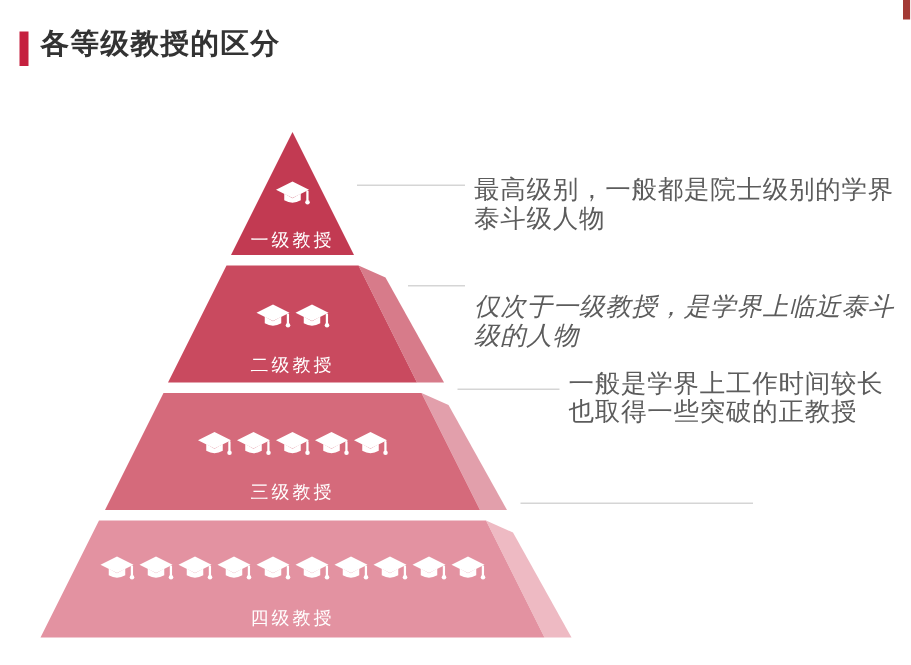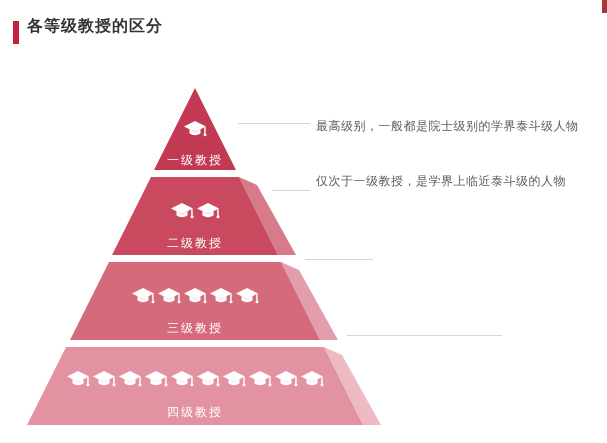--- a/index.html
+++ b/index.html
@@ -5,34 +5,34 @@
   html,body{margin:0;padding:0;background:#fff;}
   .stage{
     position:relative;width:607px;height:443px;background:#ffffff;overflow:hidden;
     font-family:"Liberation Sans","DejaVu Sans",sans-serif;
   }
   .title-bar{
     position:absolute;left:13px;top:21px;width:6px;height:23px;background:#c5203f;
   }
   .page-title{
     position:absolute;left:27px;top:16px;margin:0;
-    font-size:16px;font-weight:700;color:#333333;letter-spacing:1px;
+    font-size:19px;font-weight:700;color:#333333;letter-spacing:1px;
   }
   .pyramid-svg{position:absolute;left:15px;top:85px;}
   .tier-label{
     fill:#ffffff;font-size:12px;letter-spacing:2px;text-anchor:middle;
     font-family:"Liberation Sans","DejaVu Sans",sans-serif;
   }
   .ann-text{
-    position:absolute;font-size:12px;line-height:19px;color:#5c5c5c;
+    position:absolute;font-size:17px;line-height:19px;color:#5c5c5c;
     letter-spacing:0.5px;
   }
   .ann-line{position:absolute;height:1px;background:#d5d5d5;}
   .ann-text-1{left:316px;top:117px;width:285px;}
-  .ann-text-2{left:316px;top:172px;width:285px;}
+  .ann-text-2{left:316px;top:195px;width:285px;font-style:italic;}
   .ann-text-3{left:379px;top:246px;width:212px;}
   .ann-text-4{left:508px;top:329px;width:95px;}
   .ann-line-1{left:238px;top:123px;width:72px;}
   .ann-line-2{left:272px;top:190px;width:38px;}
   .ann-line-3{left:305px;top:259px;width:68px;}
   .ann-line-4{left:347px;top:335px;width:155px;}
   .edge-mark{position:absolute;right:0;top:0;width:5px;height:13px;background:#a33a35;}
 </style>
 </head>
 <body>
@@ -102,17 +102,18 @@
     </g>
   </svg>
 
   <span class="ann-line ann-line-1"></span>
   <div class="ann-text ann-text-1">最高级别，一般都是院士级别的学界泰斗级人物</div>
 
   <span class="ann-line ann-line-2"></span>
   <div class="ann-text ann-text-2">仅次于一级教授，是学界上临近泰斗级的人物</div>
 
   <span class="ann-line ann-line-3"></span>
+  <div class="ann-text ann-text-3">一般是学界上工作时间较长也取得一些突破的正教授</div>
 
   <span class="ann-line ann-line-4"></span>
 
   <span class="edge-mark"></span>
 </div>
 
 </body></html>

